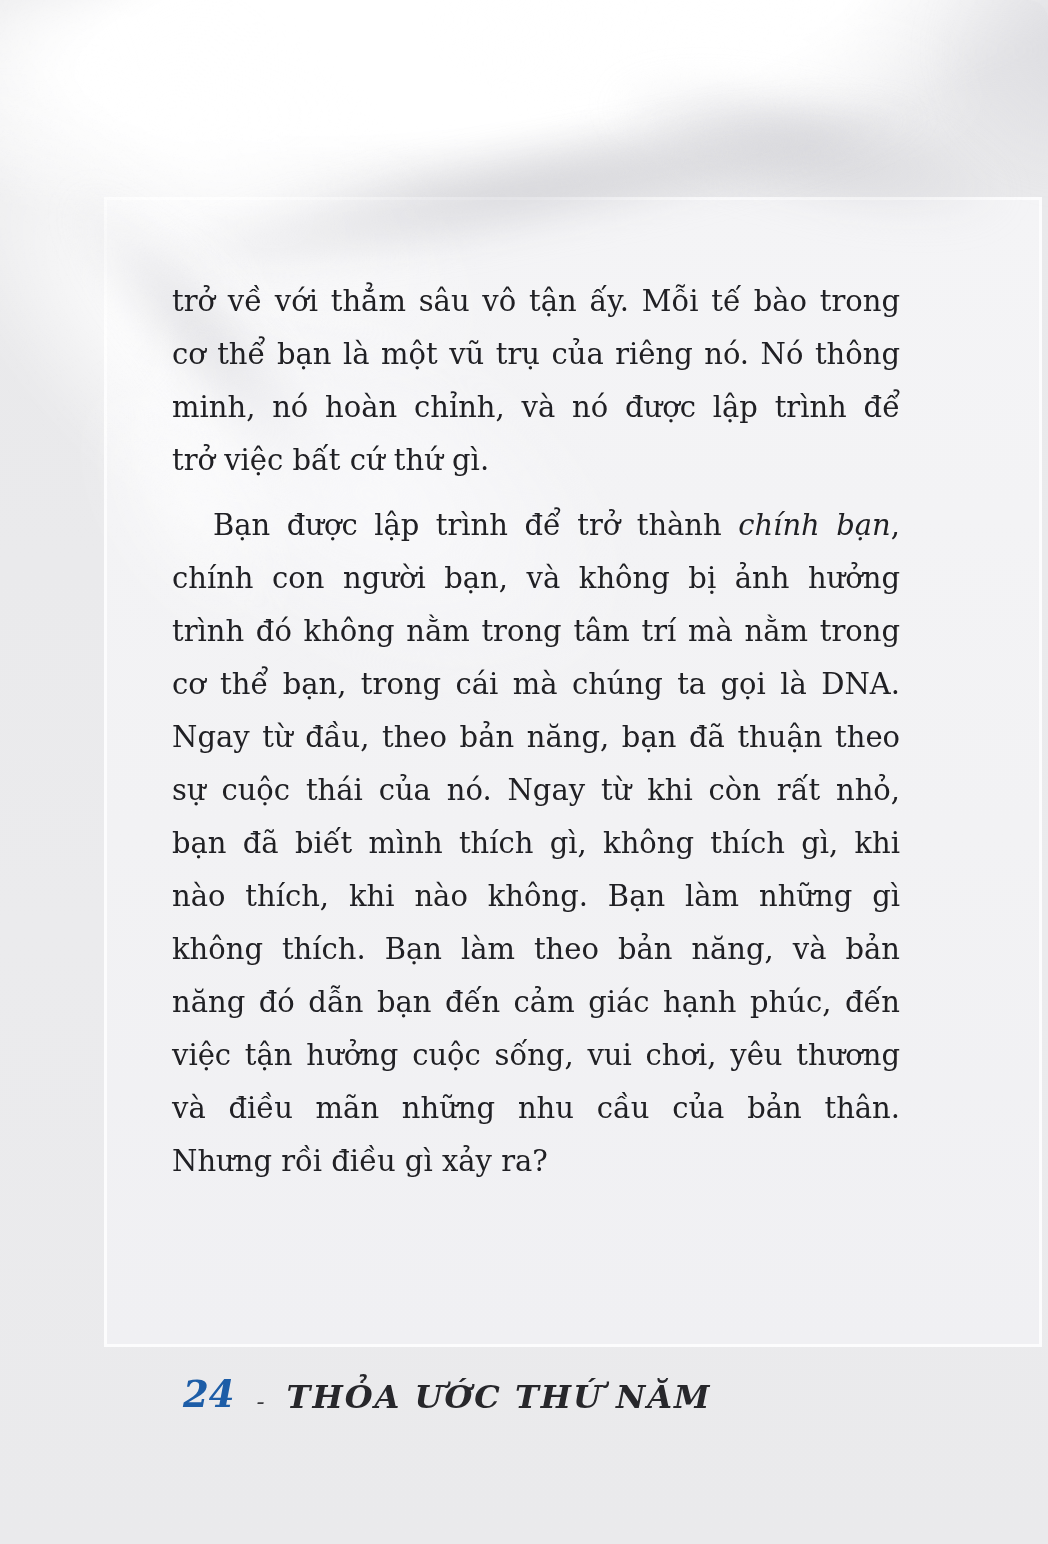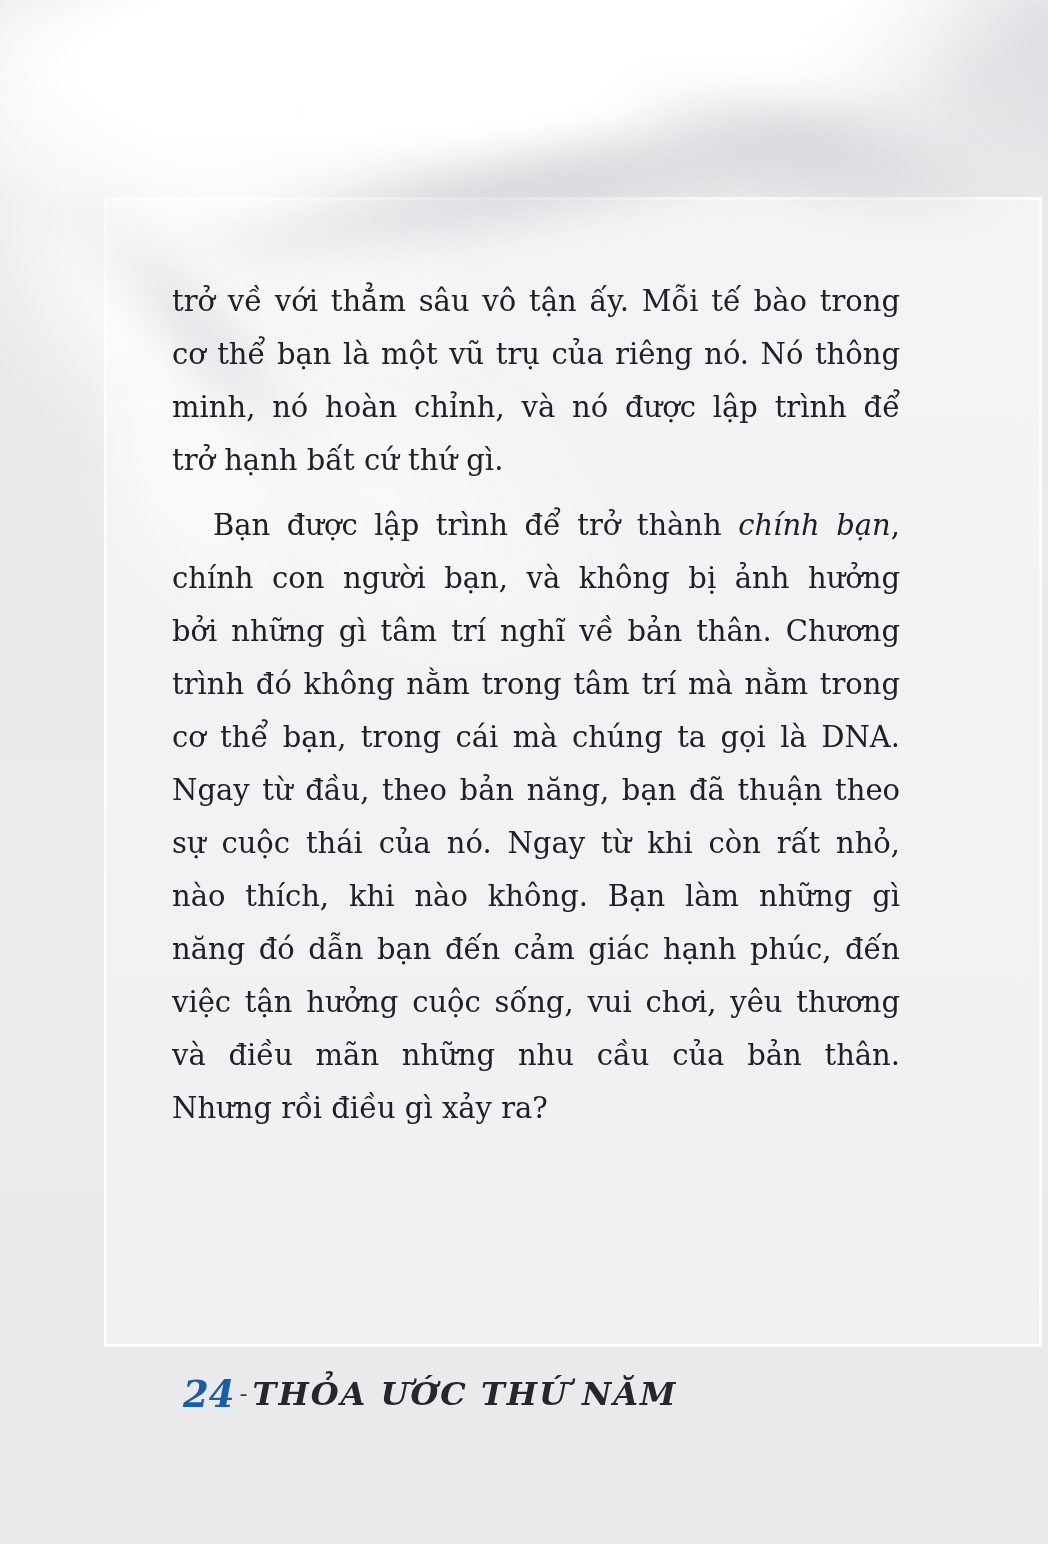--- a/index.html
+++ b/index.html
@@ -64,21 +64,21 @@
     text-align:justify;
     text-align-last:justify;
     text-justify:inter-word;
   }
   .line.last{text-align-last:left;}
   .line.indent{padding-left:41px;}
   .line em{margin-top:7px;}
   
   .footer{
     position:absolute;left:183px;top:1372px;
-    display:flex;align-items:center;gap:5px;
+    display:flex;align-items:flex-end;gap:22px;
     z-index:3;font-style:italic;
   }
   .pnum{font-size:37px;font-weight:bold;color:#1d5da7;}
   .sep{font-size:24px;color:#3a3a3e;}
   .btitle{font-size:32px;font-weight:bold;color:#27272b;letter-spacing:2px;}
 </style>
 </head>
 <body>
 
 <div class="page">
@@ -98,31 +98,32 @@
     <div class="blob b10"></div>
     <div class="blob b11"></div>
     <div class="blob b12"></div>
   </div>
 
   <div class="textblock" id="textblock">
       <div class="para">
         <div class="line"><span>trở về với thẳm sâu vô tận ấy. Mỗi tế bào trong</span></div>
         <div class="line"><span>cơ thể bạn là một vũ trụ của riêng nó. Nó thông</span></div>
         <div class="line"><span>minh, nó hoàn chỉnh, và nó được lập trình để</span></div>
-        <div class="line last"><span>trở hạnh bất cứ thứ gì.</span></div>
+        <div class="line last"><span>trở việc bất cứ thứ gì.</span></div>
       </div>
       <div class="para">
         <div class="line indent"><span>Bạn được lập trình để trở thành </span><em>chính bạn</em><span>,</span></div>
         <div class="line"><span>chính con người bạn, và không bị ảnh hưởng</span></div>
-        <div class="line"><span>bởi những gì tâm trí nghĩ về bản thân. Chương</span></div>
         <div class="line"><span>trình đó không nằm trong tâm trí mà nằm trong</span></div>
         <div class="line"><span>cơ thể bạn, trong cái mà chúng ta gọi là DNA.</span></div>
         <div class="line"><span>Ngay từ đầu, theo bản năng, bạn đã thuận theo</span></div>
         <div class="line"><span>sự cuộc thái của nó. Ngay từ khi còn rất nhỏ,</span></div>
+        <div class="line"><span>bạn đã biết mình thích gì, không thích gì, khi</span></div>
         <div class="line"><span>nào thích, khi nào không. Bạn làm những gì</span></div>
+        <div class="line"><span>không thích. Bạn làm theo bản năng, và bản</span></div>
         <div class="line"><span>năng đó dẫn bạn đến cảm giác hạnh phúc, đến</span></div>
         <div class="line"><span>việc tận hưởng cuộc sống, vui chơi, yêu thương</span></div>
         <div class="line"><span>và điều mãn những nhu cầu của bản thân.</span></div>
         <div class="line last"><span>Nhưng rồi điều gì xảy ra?</span></div>
       </div>
     </div>
 
   <div class="footer">
     <span class="pnum">24</span>
     <span class="sep">-</span>

